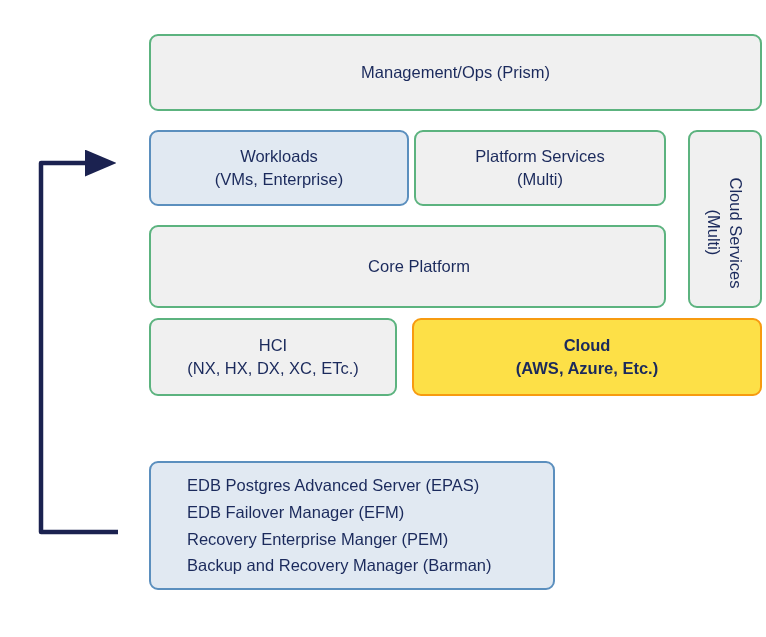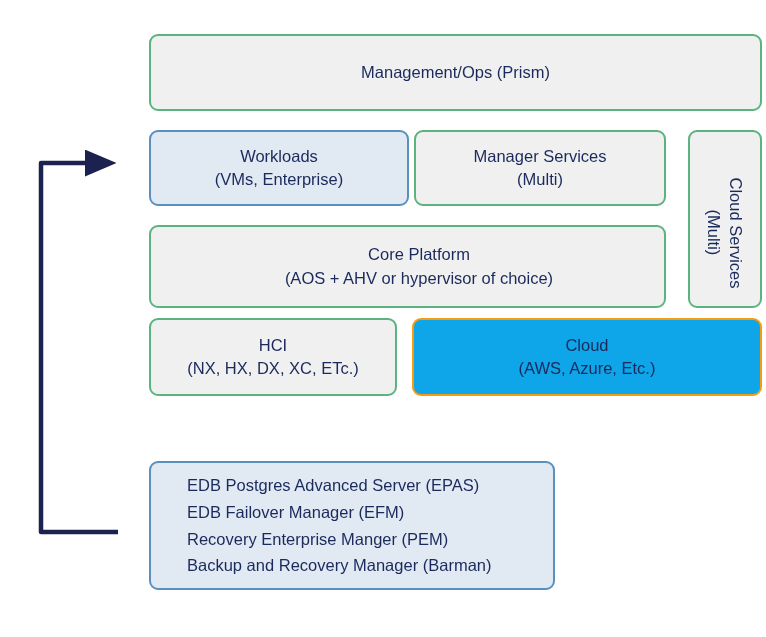--- a/index.html
+++ b/index.html
@@ -38,21 +38,21 @@
     padding: 0 8px;
     box-sizing: border-box;
   }
   .box .lines > span {
     display: block;
     white-space: pre;
   }
 
   
   .box.green  { border-color: #5cb37f; background: #f0f0f0; }
-  .box.orange { border-color: #f79b10; background: #0ea5e9; }
+  .box.orange { border-color: #f79b10; background: #fde047; font-weight: bold; }
   .box.blue   { border-color: #5b8fbe; background: #e1e9f2; }
 
   
   #box-management   { left: 117px; top: 34px;  width: 613px; height: 77px; }
   #box-workloads    { left: 117px; top: 130px; width: 260px; height: 76px; }
   #box-platform     { left: 382px; top: 130px; width: 252px; height: 76px; }
   #box-cloudservices{ left: 656px; top: 130px; width: 74px;  height: 178px; }
   #box-coreplatform { left: 117px; top: 225px; width: 517px; height: 83px; padding-left: 23px; }
   #box-hci          { left: 117px; top: 318px; width: 248px; height: 78px; }
   #box-cloud        { left: 380px; top: 318px; width: 350px; height: 78px; }
@@ -105,36 +105,35 @@
 
   <div class="box blue" id="box-workloads">
     <span class="lines">
       <span>Workloads</span>
       <span>(VMs, Enterprise)</span>
     </span>
   </div>
 
   <div class="box green" id="box-platform">
     <span class="lines">
-      <span>Manager Services</span>
+      <span>Platform Services</span>
       <span>(Multi)</span>
     </span>
   </div>
 
   <div class="box green" id="box-cloudservices">
     <span class="vertical-text">
       <span>Cloud Services</span>
       <span>(Multi)</span>
     </span>
   </div>
 
   <div class="box green" id="box-coreplatform">
     <span class="lines">
       <span>Core Platform</span>
-      <span>(AOS + AHV or hypervisor of choice)</span>
     </span>
   </div>
 
   <div class="box green" id="box-hci">
     <span class="lines">
       <span>HCI</span>
       <span>(NX, HX, DX, XC, ETc.)</span>
     </span>
   </div>
 

